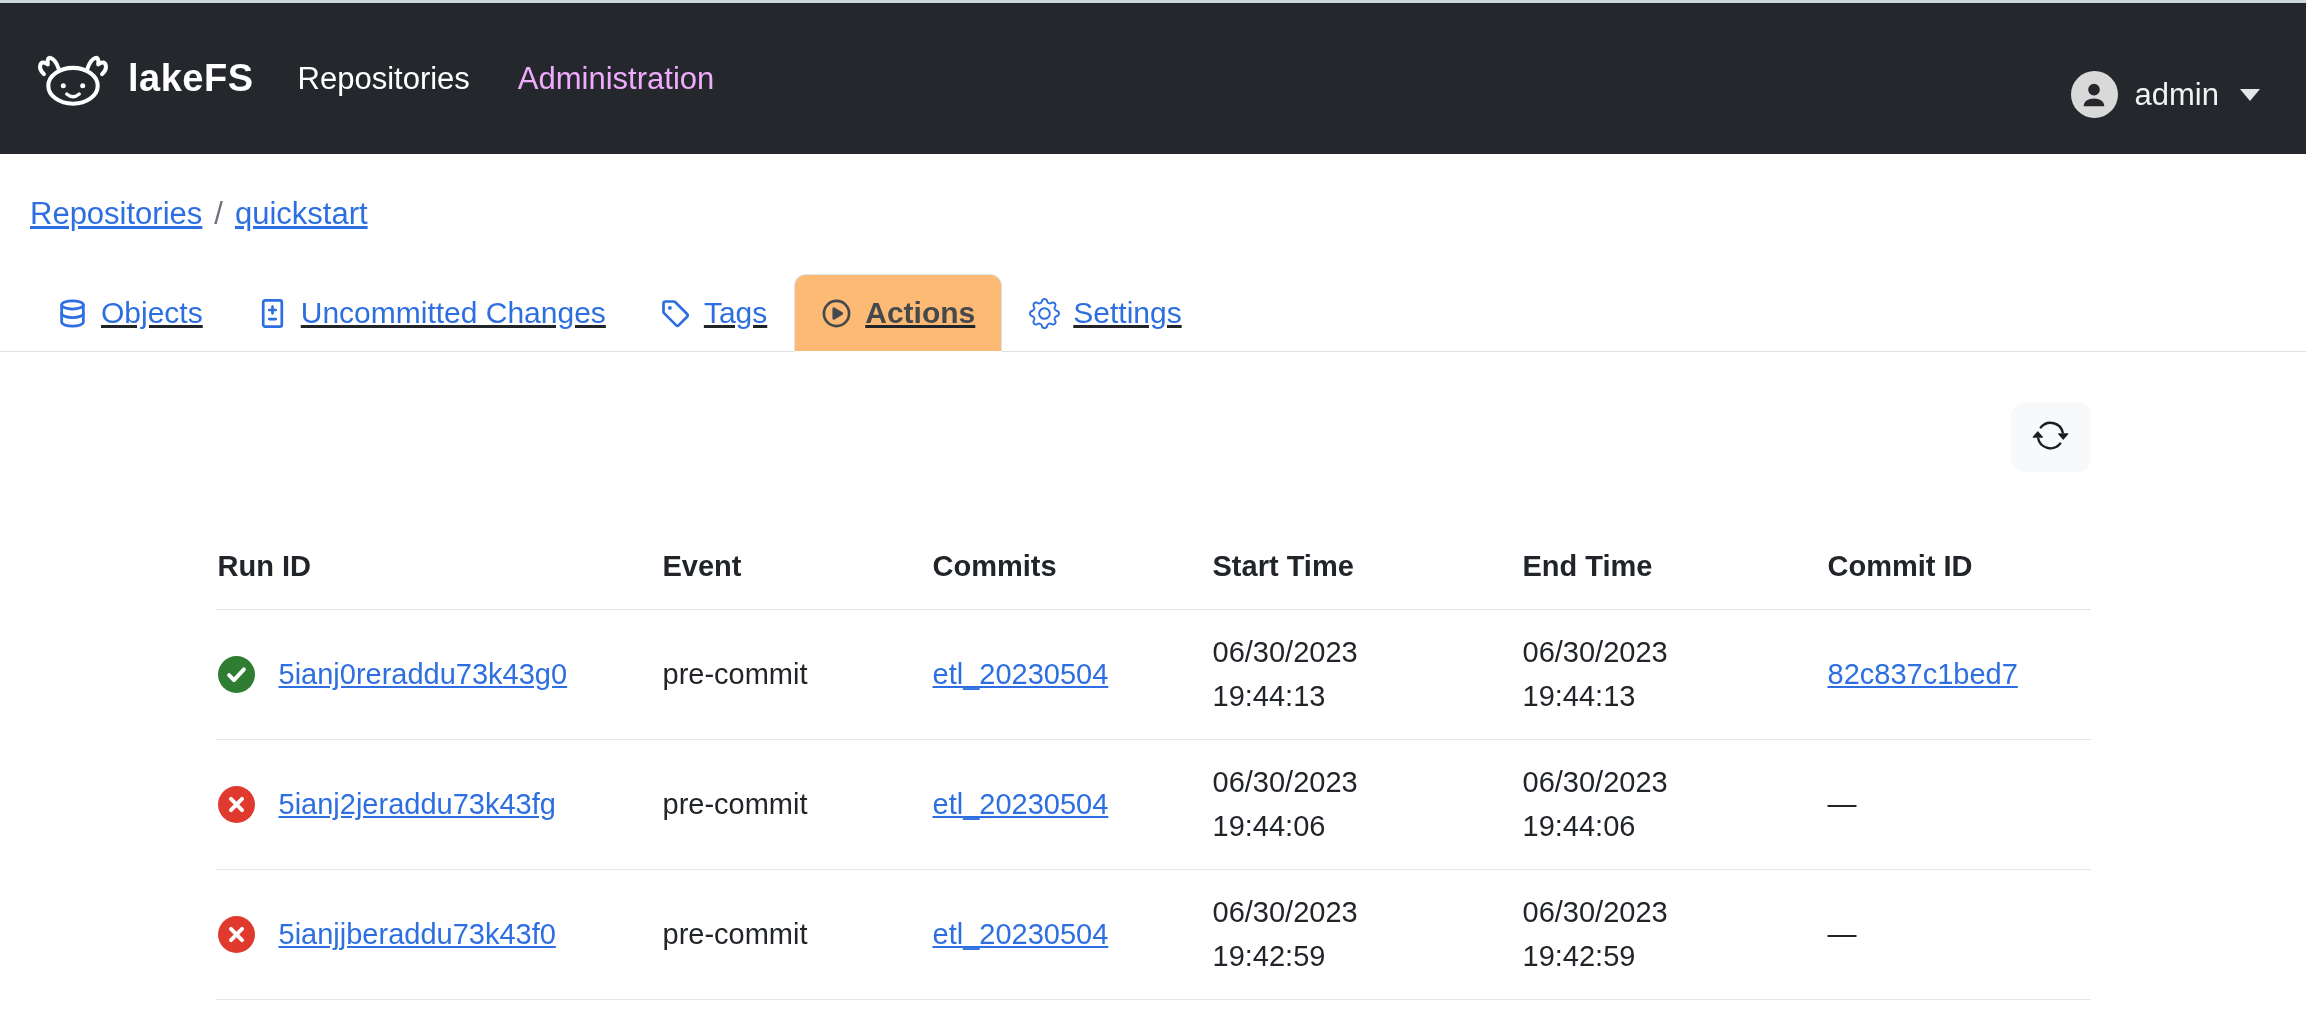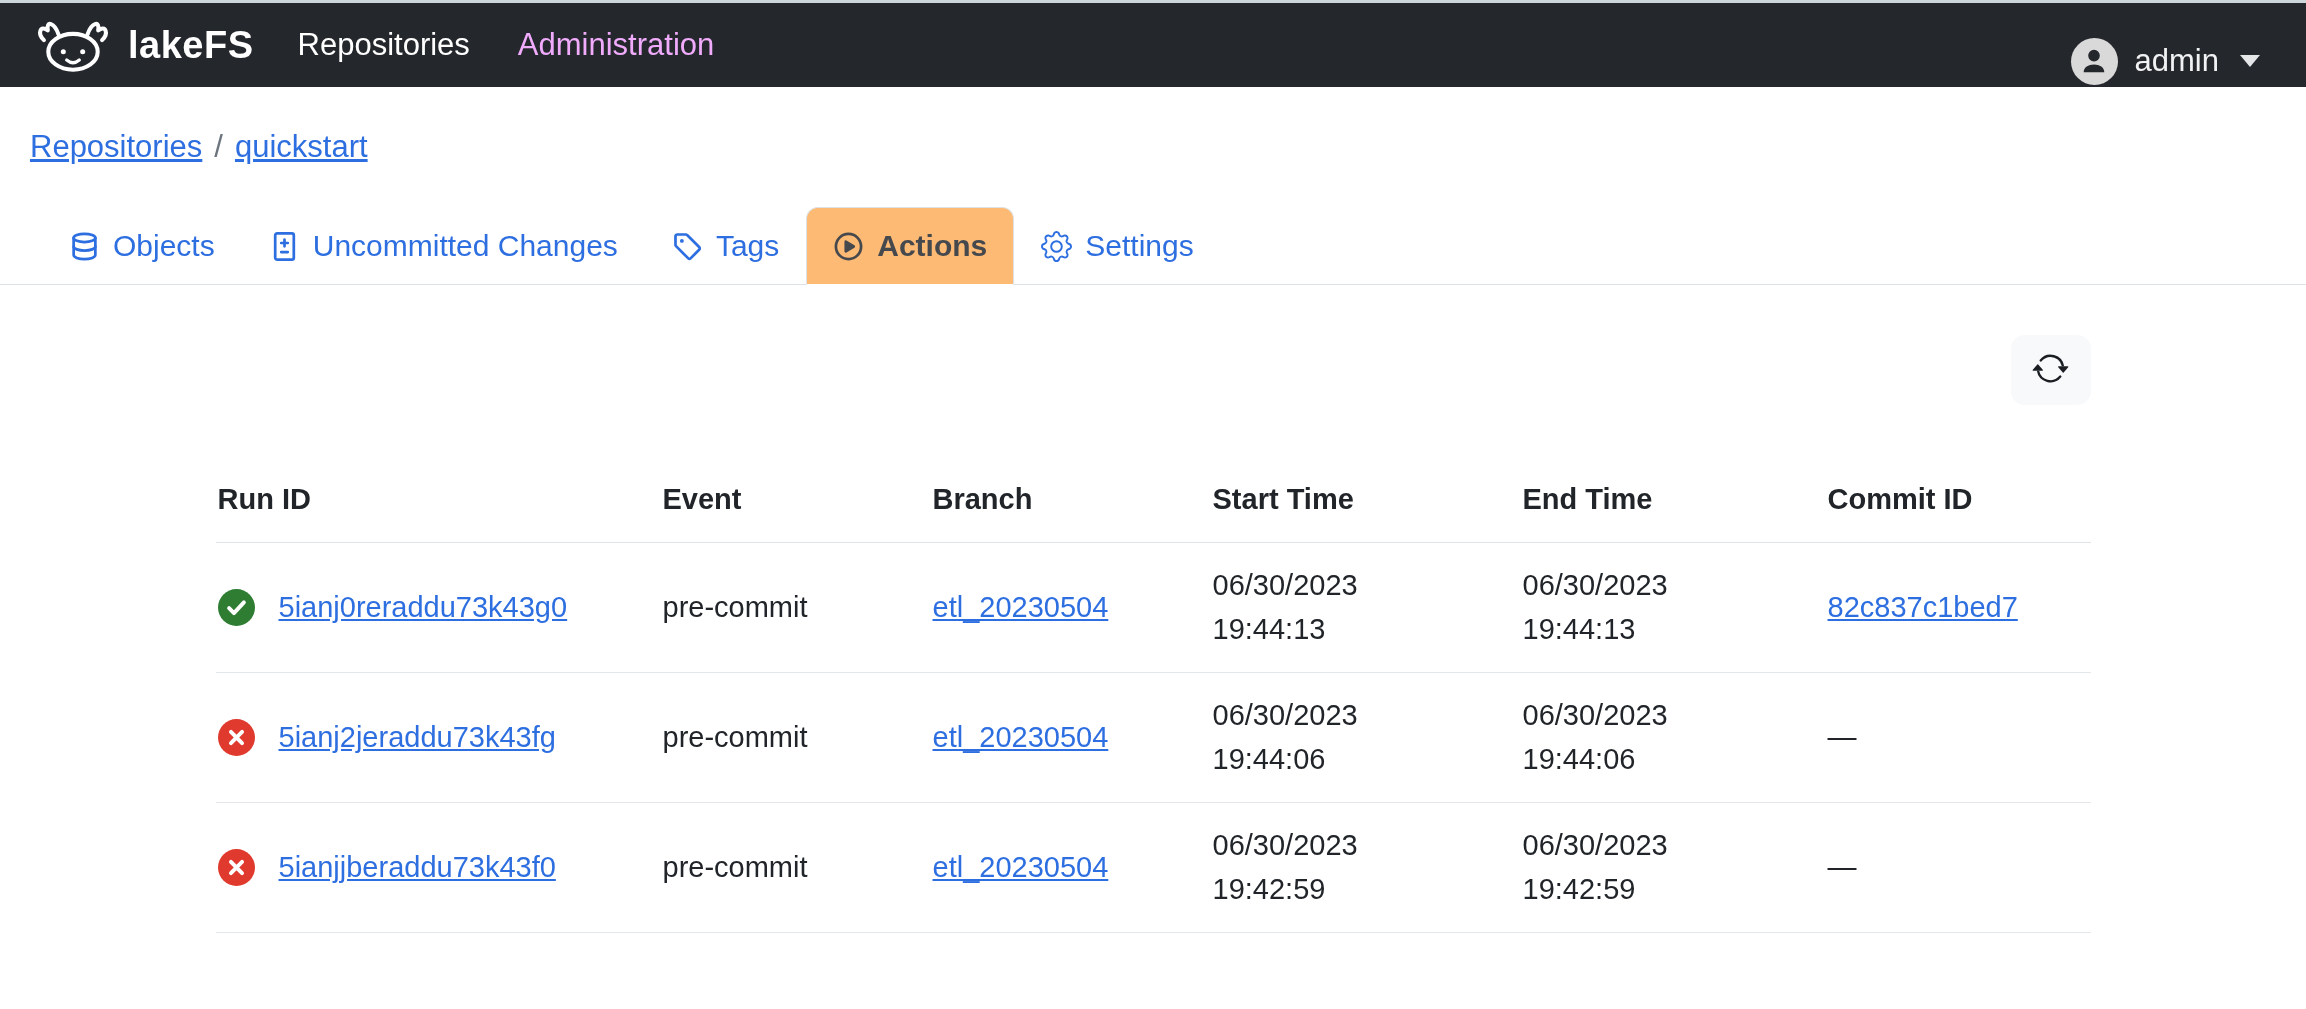--- a/index.html
+++ b/index.html
@@ -5,21 +5,21 @@
   * { box-sizing: border-box; }
   html,body { margin:0; padding:0; }
   body {
     width:2306px; height:1009px; overflow:hidden; background:#fff;
     font-family:"Liberation Sans","DejaVu Sans",sans-serif; color:#212529;
   }
   .top-strip { height:3px; background:#ccd6db; }
 
   
   .navbar {
-    height:84px; background:var(--navbar-bg,#24272c);
+    height:151px; background:var(--navbar-bg,#24272c);
     display:flex; align-items:center; padding:0 46px 0 34px;
   }
   .brand { display:flex; align-items:center; gap:16px; cursor:pointer; }
   .brand-logo svg { display:block; }
   .brand-name { color:#fff; font-weight:700; font-size:38px; letter-spacing:.5px; }
   .nav-links { display:flex; gap:48px; margin-left:44px; font-size:31px; }
   .nav-link { color:#fff; cursor:pointer; text-decoration:none; }
   .nav-link.muted { color:#f0abfc; }
   .nav-spacer { flex:1; }
   .user-menu { display:flex; align-items:center; gap:17px; cursor:pointer;margin-top:32px; }
@@ -29,21 +29,21 @@
   .user-name { color:#f1f2f3; font-size:31px; }
   .caret-down { width:0; height:0; border-left:10px solid transparent;
                 border-right:10px solid transparent; border-top:12px solid #e4e6e8; margin-left:4px; }
 
   
   .breadcrumb { padding:42px 30px 0; font-size:31px; }
   a { color:var(--link,#2d6ee0); text-decoration:underline; cursor:pointer; }
   .breadcrumb .sep { color:#6c757d; margin:0 12px; text-decoration:none; }
 
   
-  .tabs-bar { margin-top:42px; padding:0 42px; border-bottom:1px solid var(--border,#dee2e6); display:flex; }
+  .tabs-bar { margin-top:42px; padding:0 30px; border-bottom:1px solid var(--border,#dee2e6); display:flex;text-decoration:underline; }
   .tab {
     display:flex; align-items:center; gap:13px; padding:21px 26px;
     font-size:30px; color:var(--link,#2d6ee0); cursor:pointer;
     border:1px solid transparent; border-radius:12px 12px 0 0; margin-bottom:-1px;
     white-space:nowrap;
   }
   .tab .icon svg { width:31px; height:31px; display:block; }
   .tab.active { color:var(--tab-active,#45494d); font-weight:700;
     background:#fdba74; border-color:var(--border,#dee2e6); border-bottom-color:#fff; }
 
@@ -172,21 +172,21 @@
         <col style="width:270px">
         <col style="width:280px">
       <col style="width:310px">
         <col style="width:305px">
         <col style="width:265px">
     </colgroup>
     <thead>
         <tr id="table-head-row">
           <th>Run ID</th>
           <th>Event</th>
-          <th>Branch</th>
+          <th>Commits</th>
           <th>Start Time</th>
           <th>End Time</th>
           <th>Commit ID</th>
         </tr>
       </thead>
     <tbody id="table-body">
         <tr>
           <td>
             <div class="runid-cell">
               <span class="status-icon">

